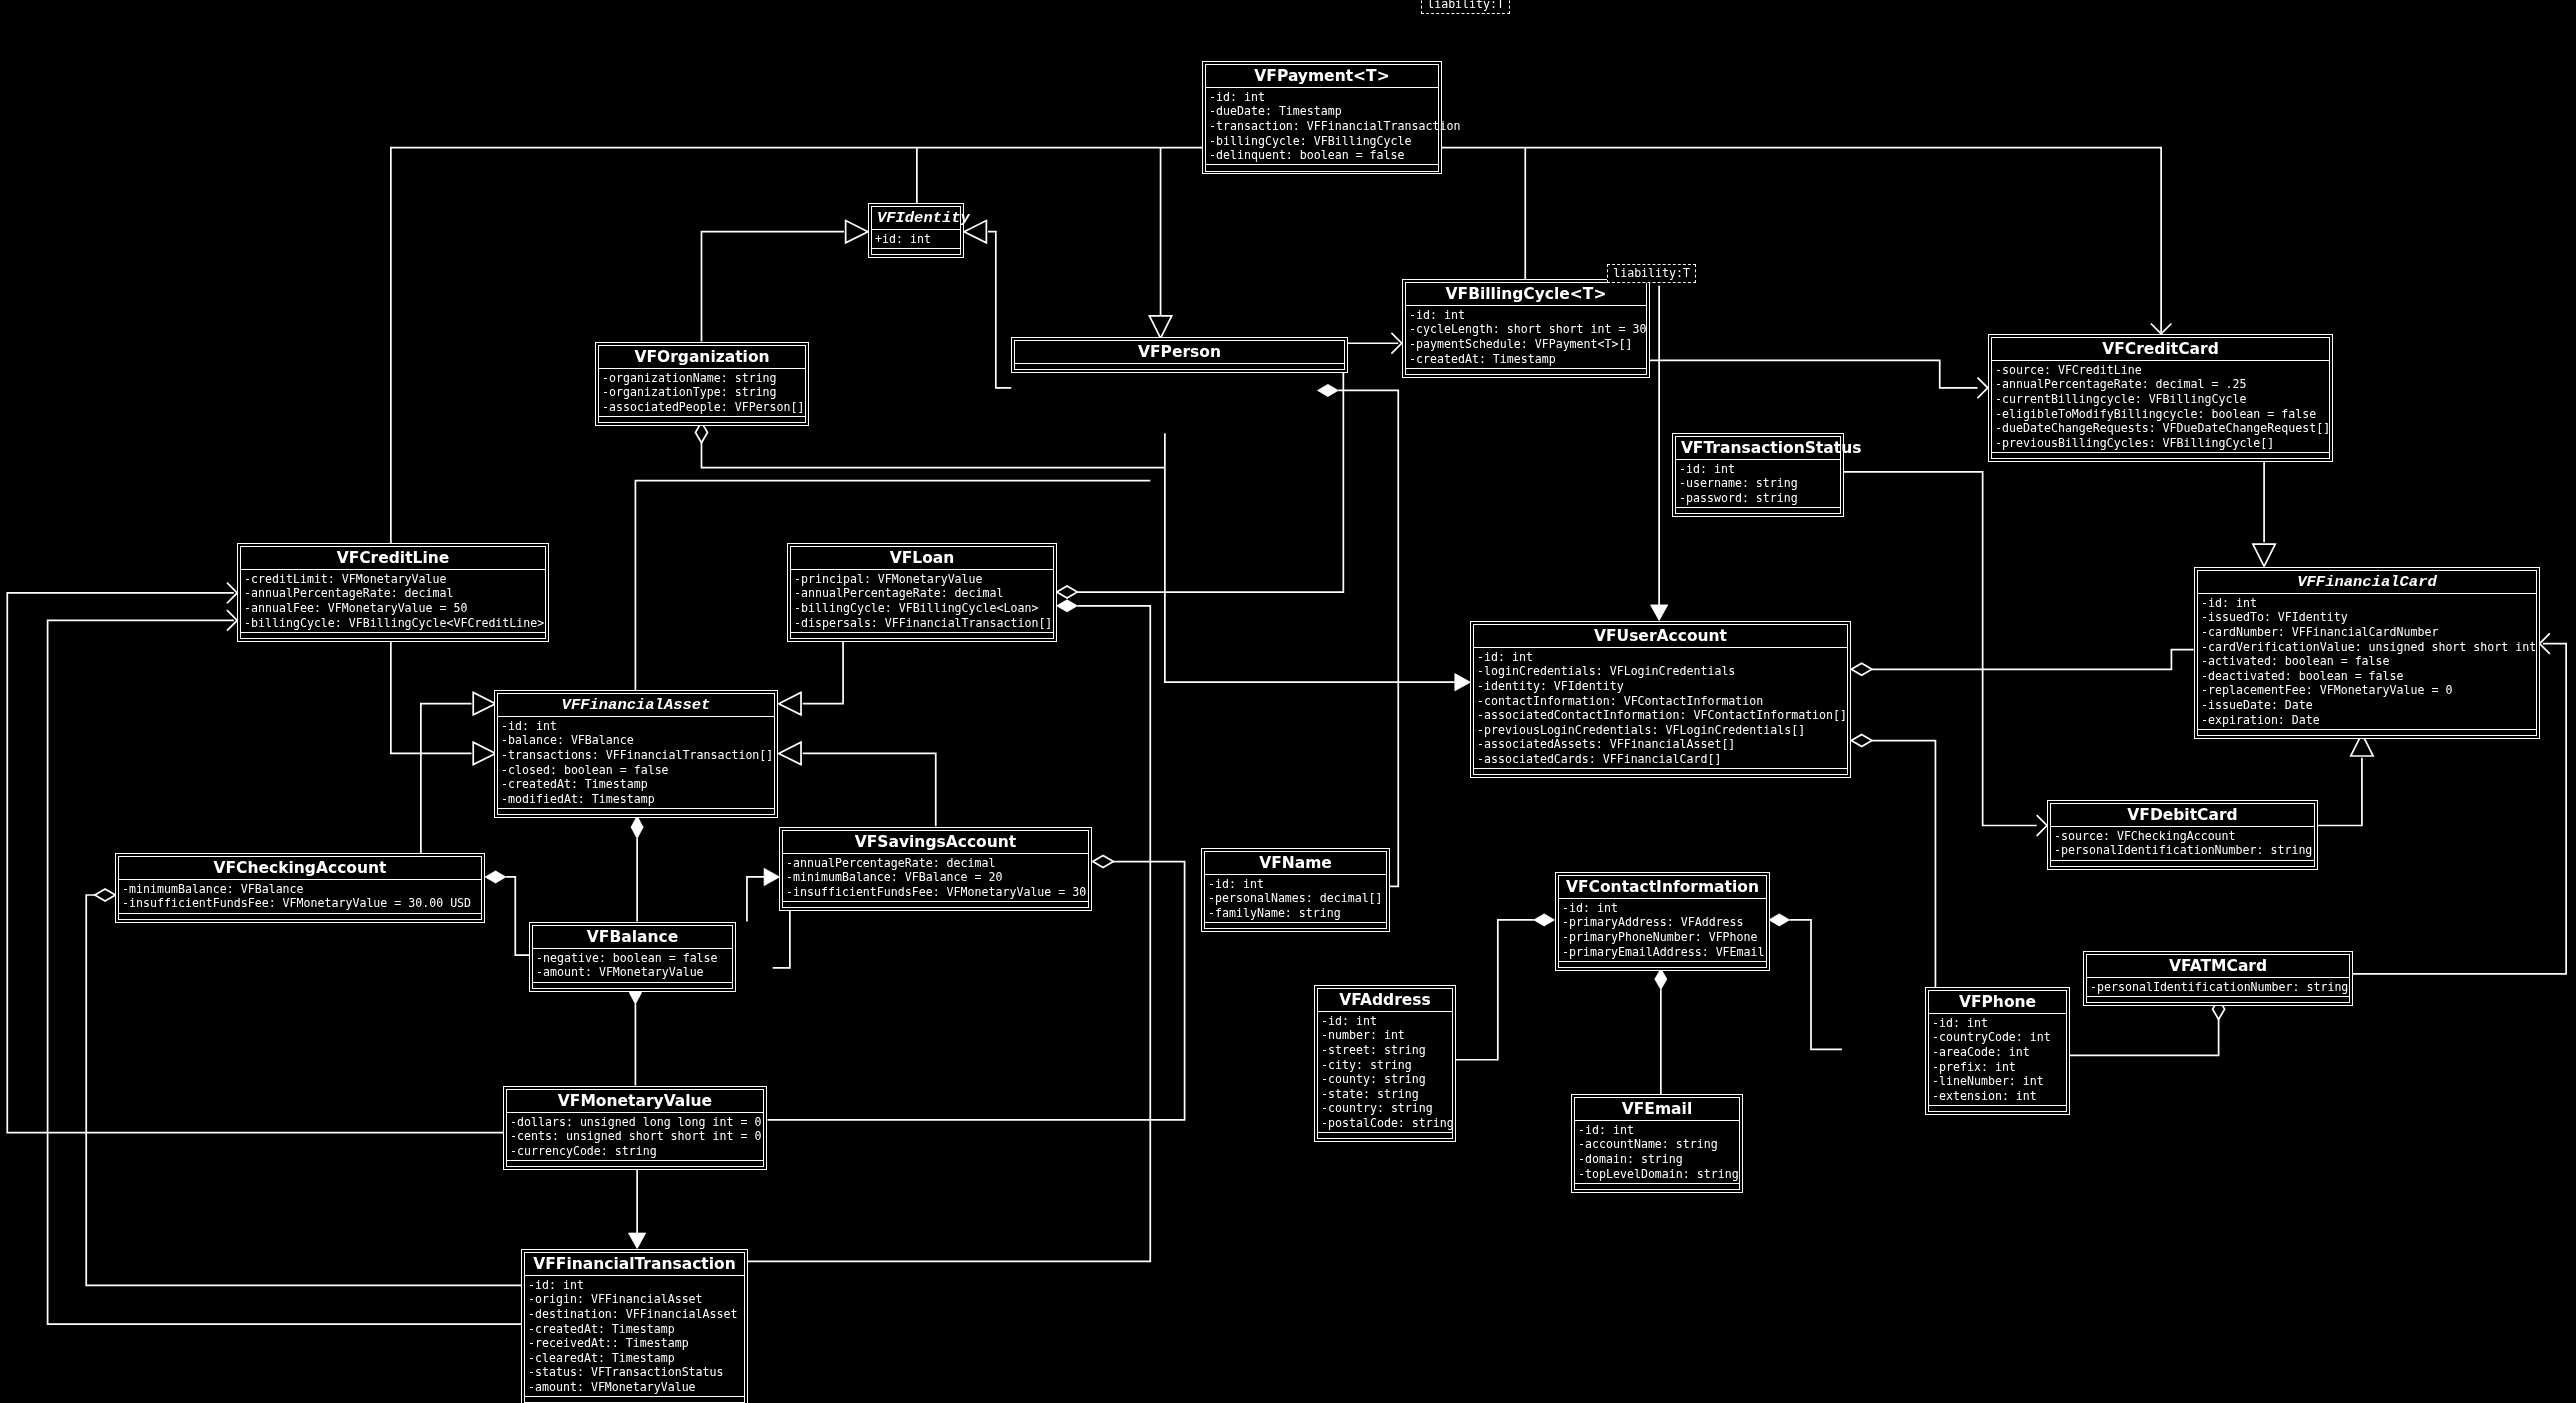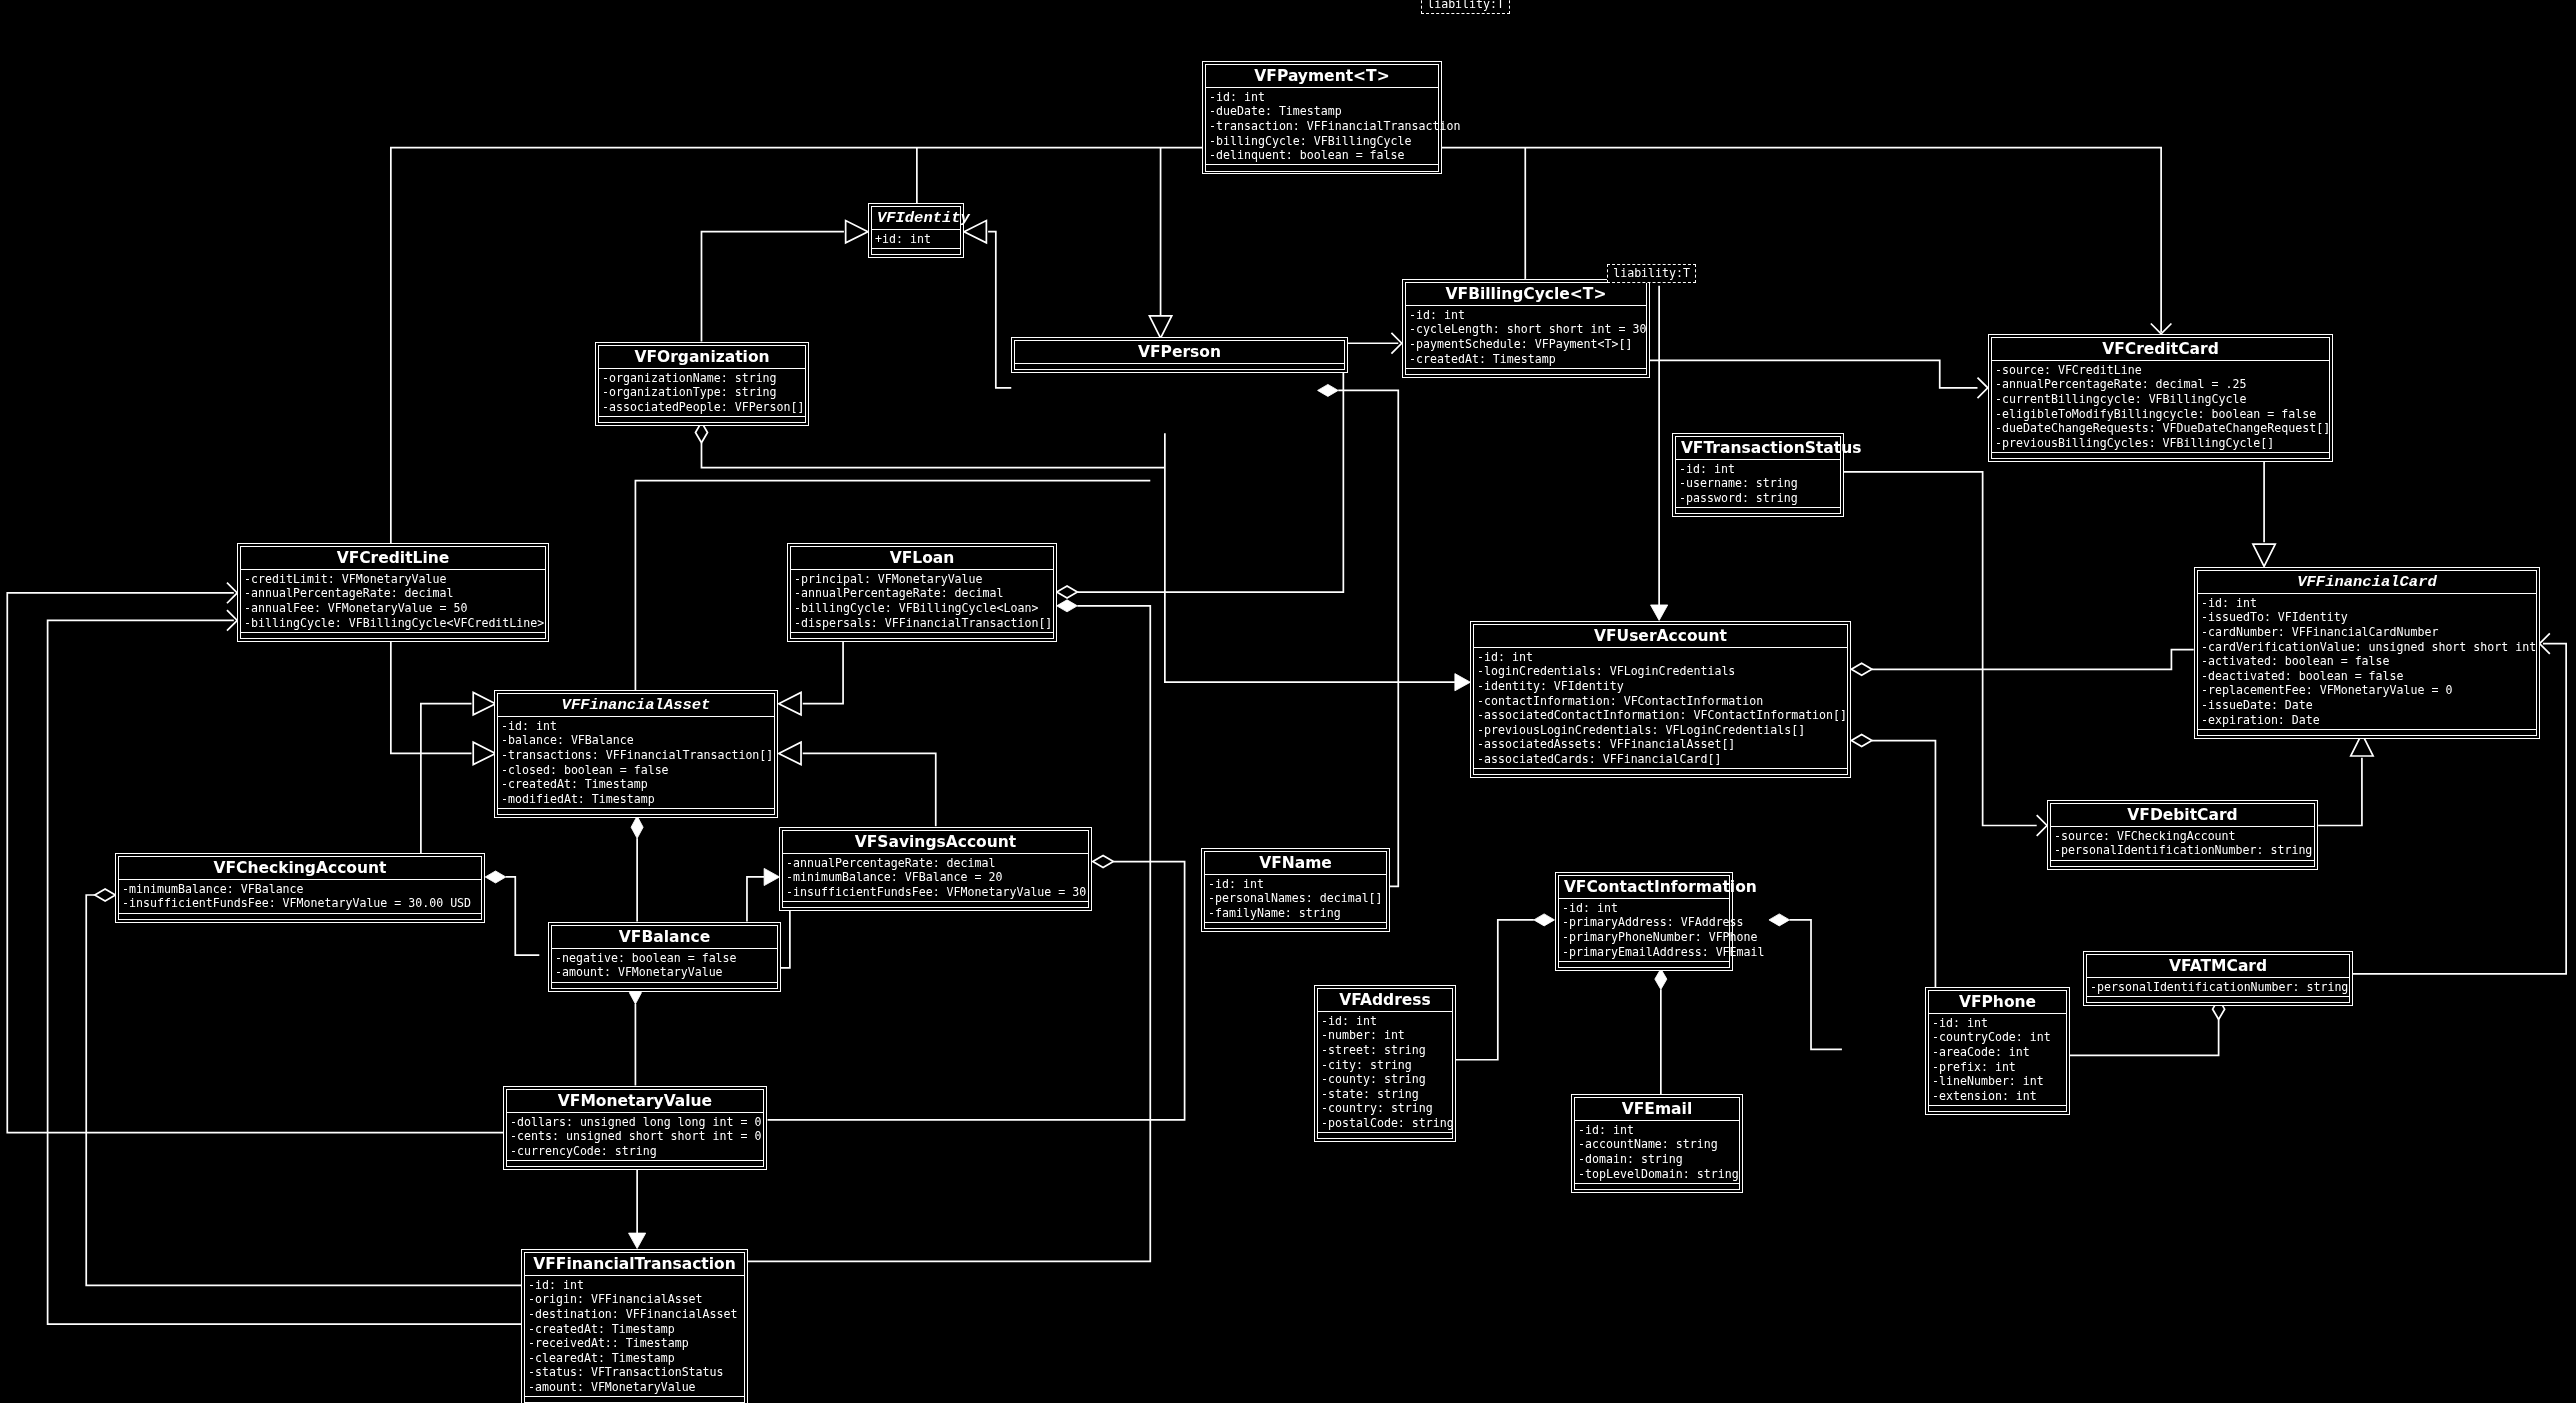--- a/index.html
+++ b/index.html
@@ -254,38 +254,38 @@
     </div>
     <div class="cls" style="left: 779px; top: 827px; width: 313px;">
       <div class="cls-title">VFSavingsAccount</div>
       <div class="cls-attrs">
         <div class="attr">-annualPercentageRate: decimal</div>
         <div class="attr">-minimumBalance: VFBalance = 20</div>
         <div class="attr">-insufficientFundsFee: VFMonetaryValue = 30</div>
       </div>
       <div class="cls-methods"></div>
     </div>
-    <div class="cls" style="left: 548px; top: 922px; width: 233px;">
+    <div class="cls" style="left: 529px; top: 922px; width: 207px;">
       <div class="cls-title">VFBalance</div>
       <div class="cls-attrs">
         <div class="attr">-negative: boolean = false</div>
         <div class="attr">-amount: VFMonetaryValue</div>
       </div>
       <div class="cls-methods"></div>
     </div>
     <div class="cls" style="left: 1201px; top: 848px; width: 189px;">
       <div class="cls-title">VFName</div>
       <div class="cls-attrs">
         <div class="attr">-id: int</div>
         <div class="attr">-personalNames: decimal[]</div>
         <div class="attr">-familyName: string</div>
       </div>
       <div class="cls-methods"></div>
     </div>
-    <div class="cls" style="left: 1555px; top: 872px; width: 178px;">
+    <div class="cls" style="left: 1555px; top: 872px; width: 215px;">
       <div class="cls-title">VFContactInformation</div>
       <div class="cls-attrs">
         <div class="attr">-id: int</div>
         <div class="attr">-primaryAddress: VFAddress</div>
         <div class="attr">-primaryPhoneNumber: VFPhone</div>
         <div class="attr">-primaryEmailAddress: VFEmail</div>
       </div>
       <div class="cls-methods"></div>
     </div>
     <div class="cls" style="left: 1314px; top: 985px; width: 142px;">

